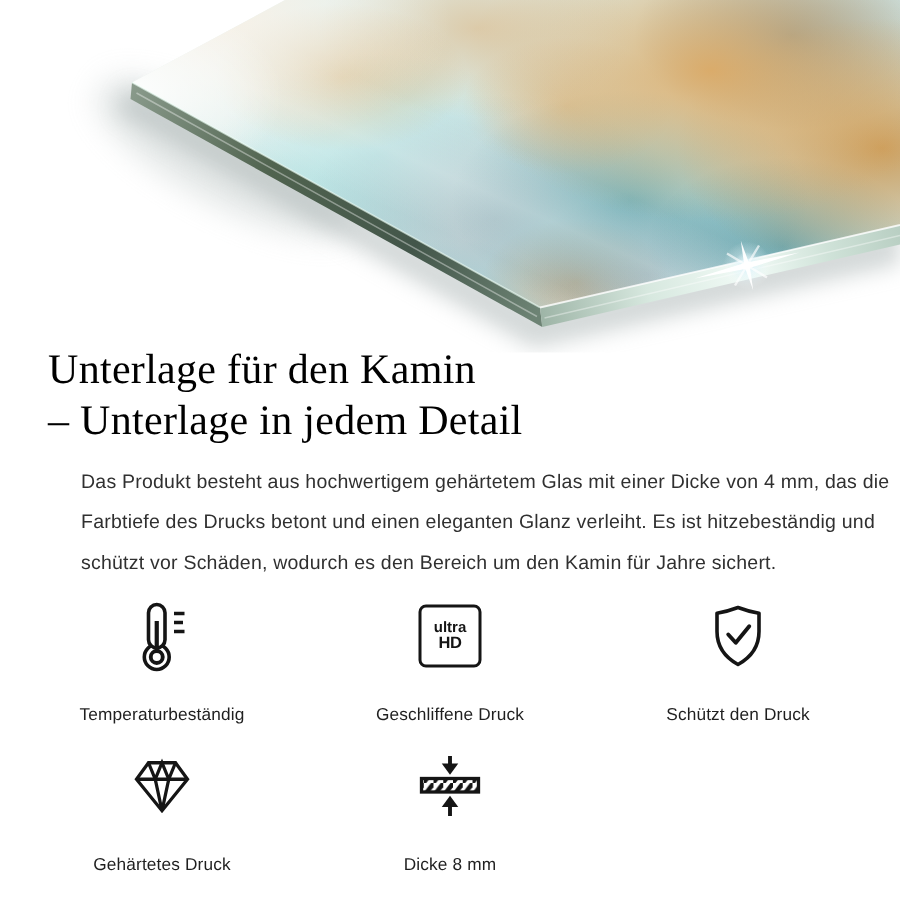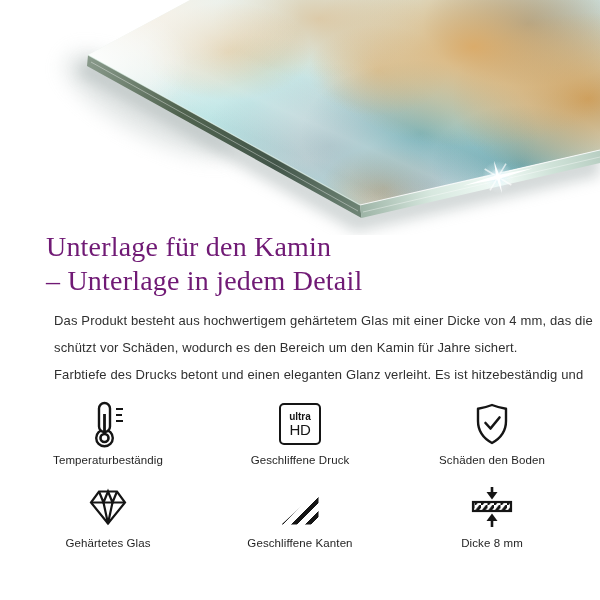--- a/index.html
+++ b/index.html
@@ -27,38 +27,38 @@
       radial-gradient(180px 115px at 55% 62%, rgba(148,163,174,.55), rgba(148,163,174,0) 72%),
       radial-gradient(120px 80px at 72% 78%, rgba(141,153,167,.55), rgba(141,153,167,0) 70%),
       radial-gradient(90px 60px at 64% 80%, rgba(209,139,58,.50), rgba(209,139,58,0) 70%),
       radial-gradient(150px 95px at 42% 44%, rgba(176,225,225,.85), rgba(176,225,225,0) 72%),
       radial-gradient(170px 110px at 31% 76%, rgba(126,204,209,.65), rgba(126,204,209,0) 72%),
       radial-gradient(110px 75px at 50% 90%, rgba(110,190,198,.55), rgba(110,190,198,0) 70%),
       linear-gradient(160deg, #e9f4f2 0%, #d7edec 48%, #cde6e8 100%);
   }
 
   
-  .title{position:absolute;left:46px;top:230px;color:#701a75;
+  .title{position:absolute;left:32px;top:230px;color:#000000;
     font-family:"Liberation Serif","DejaVu Serif",serif;
     font-size:28px;line-height:34px;font-weight:400;letter-spacing:.2px;}
   .intro{position:absolute;left:54px;top:307px;color:#303030;
     font-size:13px;line-height:27px;letter-spacing:.15px;white-space:nowrap;}
 
   
   .features{position:absolute;left:12px;top:396px;width:576px;
     display:grid;grid-template-columns:repeat(3,1fr);row-gap:13px;}
   .feature{display:flex;flex-direction:column;align-items:center;}
   .icon-slot{height:56px;display:flex;align-items:center;justify-content:center;}
-  .feature-label{margin-top:2px;font-size:11.5px;color:#1f1f1f;letter-spacing:.1px;}
+  .feature-label{margin-top:19px;font-size:11.5px;color:#1f1f1f;letter-spacing:.1px;}
 
   .hd-box{width:38px;height:38px;border:2.5px solid #151515;border-radius:5px;
     display:flex;flex-direction:column;align-items:center;justify-content:center;
     color:#151515;line-height:1;}
   .hd-box .t1{font-size:10px;font-weight:700;}
-  .hd-box .t2{font-size:15px;font-weight:400;letter-spacing:-.3px;}
+  .hd-box .t2{font-size:11px;font-weight:700;letter-spacing:-.3px;}
 
   .bevel{width:37px;height:35px;
     clip-path:polygon(0% 100%,100% 4%,100% 100%);
     background:repeating-linear-gradient(135deg,#151515 0 4.4px,rgba(0,0,0,0) 4.4px 10.2px);}
 </style>
 </head>
 <body>
 
 <div class="page">
 
@@ -118,22 +118,22 @@
     </svg>
   </div>
 
   <div class="title">
     <div>Unterlage für den Kamin</div>
     <div>– Unterlage in jedem Detail</div>
   </div>
 
   <div class="intro">
     <div>Das Produkt besteht aus hochwertigem gehärtetem Glas mit einer Dicke von 4 mm, das die</div>
+    <div>Farbtiefe des Drucks betont und einen eleganten Glanz verleiht. Es ist hitzebeständig und</div>
     <div>schützt vor Schäden, wodurch es den Bereich um den Kamin für Jahre sichert.</div>
-    <div>Farbtiefe des Drucks betont und einen eleganten Glanz verleiht. Es ist hitzebeständig und</div>
   </div>
 
   <div class="features">
 
     <div class="feature">
       <div class="icon-slot">
         <svg width="36" height="47" viewBox="0 0 36 47" fill="none">
           <circle cx="14.5" cy="37" r="8.3" stroke="#151515" stroke-width="2.4"></circle>
           <rect x="9" y="2" width="11" height="29" rx="5.5" fill="#ffffff" stroke="#151515" stroke-width="2.4"></rect>
           <line x1="14.5" y1="13" x2="14.5" y2="33" stroke="#151515" stroke-width="2.8"></line>
@@ -154,41 +154,35 @@
       <div class="feature-label">Geschliffene Druck</div>
     </div>
 
     <div class="feature">
       <div class="icon-slot">
         <svg width="40" height="44" viewBox="0 0 40 44" fill="none">
           <path d="M20 3 C24.5 4.7 29.5 6.1 34 6.8 V19 C34 29 28.5 36.3 20 41 C11.5 36.3 6 29 6 19 V6.8 C10.5 6.1 15.5 4.7 20 3 Z" stroke="#151515" stroke-width="2.4" stroke-linejoin="round"></path>
           <path d="M13.5 21 L18.5 26.5 L27.5 15.5" stroke="#151515" stroke-width="2.6" stroke-linecap="round" stroke-linejoin="round"></path>
         </svg>
       </div>
-      <div class="feature-label">Schäden den Boden</div>
+      <div class="feature-label">Schützt den Druck</div>
     </div>
 
     <div class="feature">
       <div class="icon-slot">
         <svg width="42" height="38" viewBox="0 0 42 38" fill="none">
           <path d="M12 3.5 H30 L38 14.5 L21 35.5 L4 14.5 Z" stroke="#151515" stroke-width="2.2" stroke-linejoin="miter"></path>
           <path d="M4 14.5 H38" stroke="#151515" stroke-width="2.2"></path>
           <path d="M12 3.5 L16.5 14.5 L21 3.5 L25.5 14.5 L30 3.5" stroke="#151515" stroke-width="2.2" stroke-linejoin="miter"></path>
           <path d="M16.5 14.5 L21 35.5 L25.5 14.5" stroke="#151515" stroke-width="2.2" stroke-linejoin="miter"></path>
         </svg>
       </div>
-      <div class="feature-label">Gehärtetes Glas</div>
-    </div>
-
-    <div class="feature">
-      <div class="icon-slot">
-        <div class="bevel"></div>
-      </div>
-      <div class="feature-label">Geschliffene Kanten</div>
-    </div>
+      <div class="feature-label">Gehärtetes Druck</div>
+    </div>
+
 
     <div class="feature">
       <div class="icon-slot">
         <svg width="48" height="40" viewBox="0 0 48 40" fill="none">
           <defs>
             <pattern id="hatch" patternUnits="userSpaceOnUse" width="6.5" height="9">
               <rect width="6.5" height="9" fill="#ffffff"></rect>
               <path d="M-1 10 L7.5 -1" stroke="#151515" stroke-width="3"></path>
             </pattern>
           </defs>

